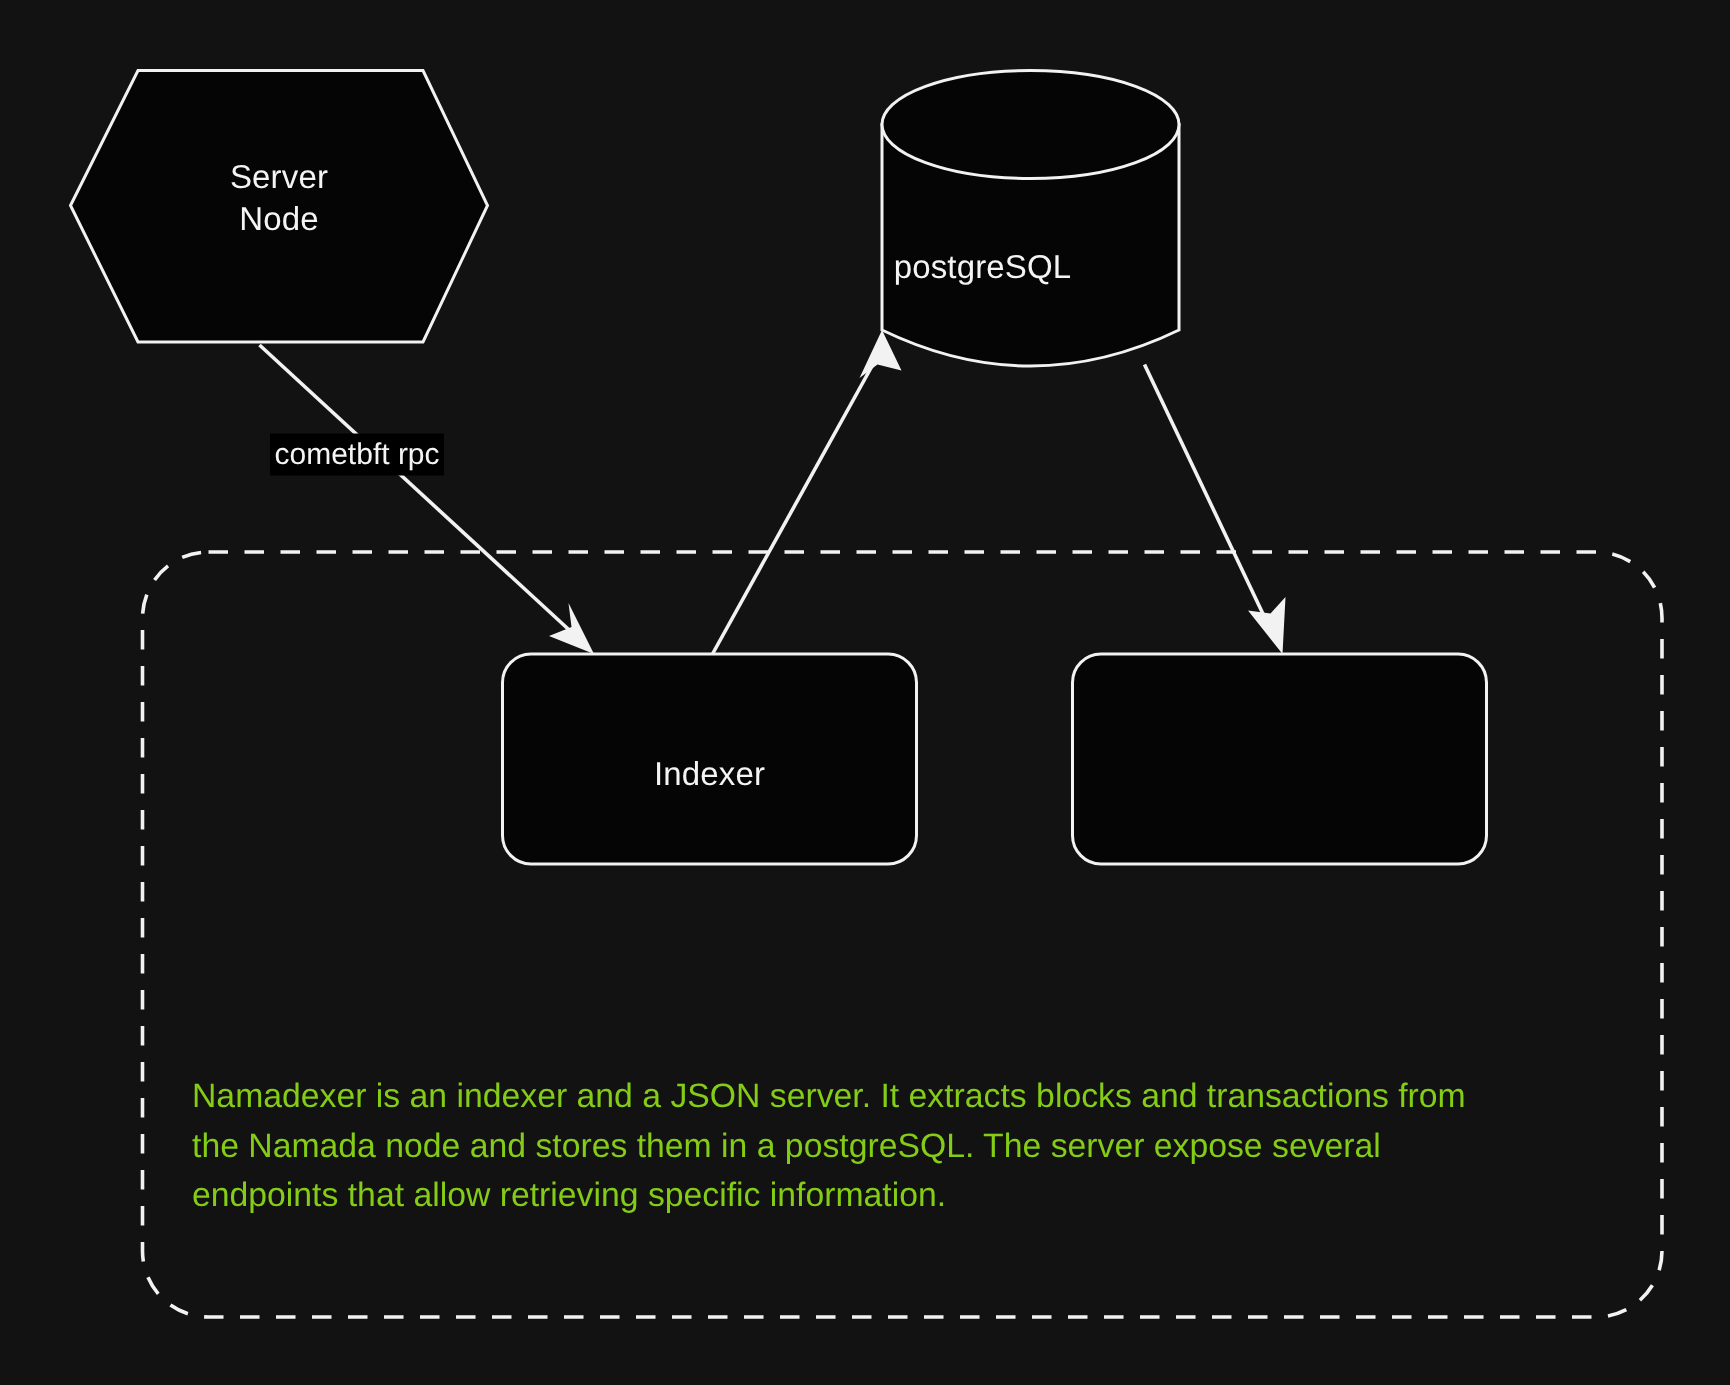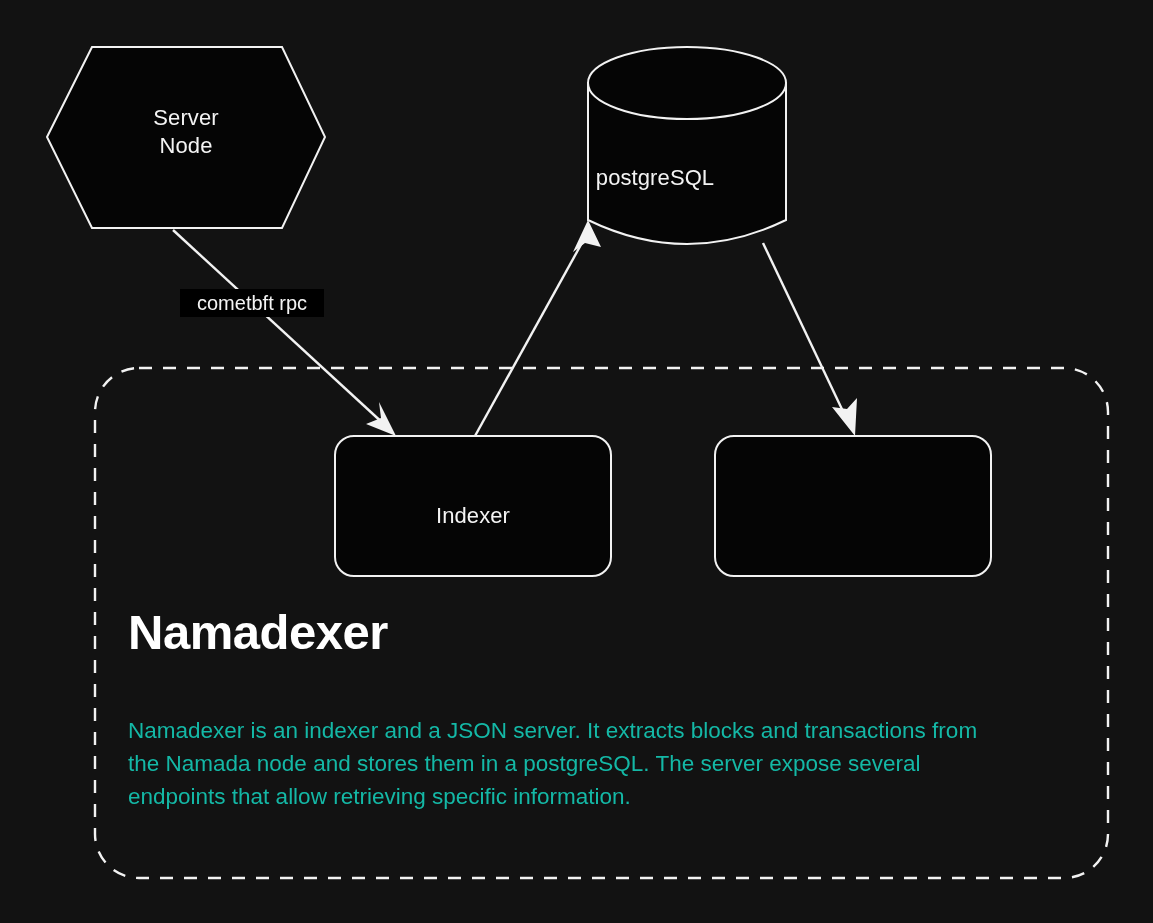--- a/index.html
+++ b/index.html
@@ -88,41 +88,41 @@
   }
   #edge-label-cometbft {
     position: absolute;
     left: 180px;
     top: 289px;
     background: #000000;
     color: #f4f4f4;
     font-family: "Liberation Sans", sans-serif;
     font-size: 20px;
     line-height: 28px;
-    padding: 0 17px;
+    padding: 0 3px;
     white-space: nowrap;
   }
   #panel-title {
     position: absolute;
     left: 128px;
     top: 602px;
     color: #ffffff;
     font-family: "Liberation Sans", sans-serif;
     font-size: 49px;
     font-weight: bold;
     line-height: 60px;
     letter-spacing: -0.5px;
     white-space: nowrap;
   }
   #panel-description {
     position: absolute;
     left: 128px;
     top: 714px;
     width: 880px;
-    color: #14b8a6;
+    color: #84cc16;
     font-family: "Liberation Sans", sans-serif;
     font-size: 22.5px;
     line-height: 33px;
     letter-spacing: 0px;
   }
 </style>
 </head>
 <body>
 
 <div id="diagram-root">
@@ -154,17 +154,16 @@
   <div class="node-label" id="label-namada-node">Server
 Node</div>
 
   <div class="node-label" id="label-postgresql">postgreSQL</div>
 
   <div class="node-label" id="label-indexer">Indexer</div>
 
 
   <div id="edge-label-cometbft">cometbft rpc</div>
 
-  <div id="panel-title">Namadexer</div>
 
   <div id="panel-description">Namadexer is an indexer and a JSON server. It extracts blocks and transactions from the Namada node and stores them in a postgreSQL. The server expose several endpoints that allow retrieving specific information.</div>
 
 </div>
 
 </body></html>

